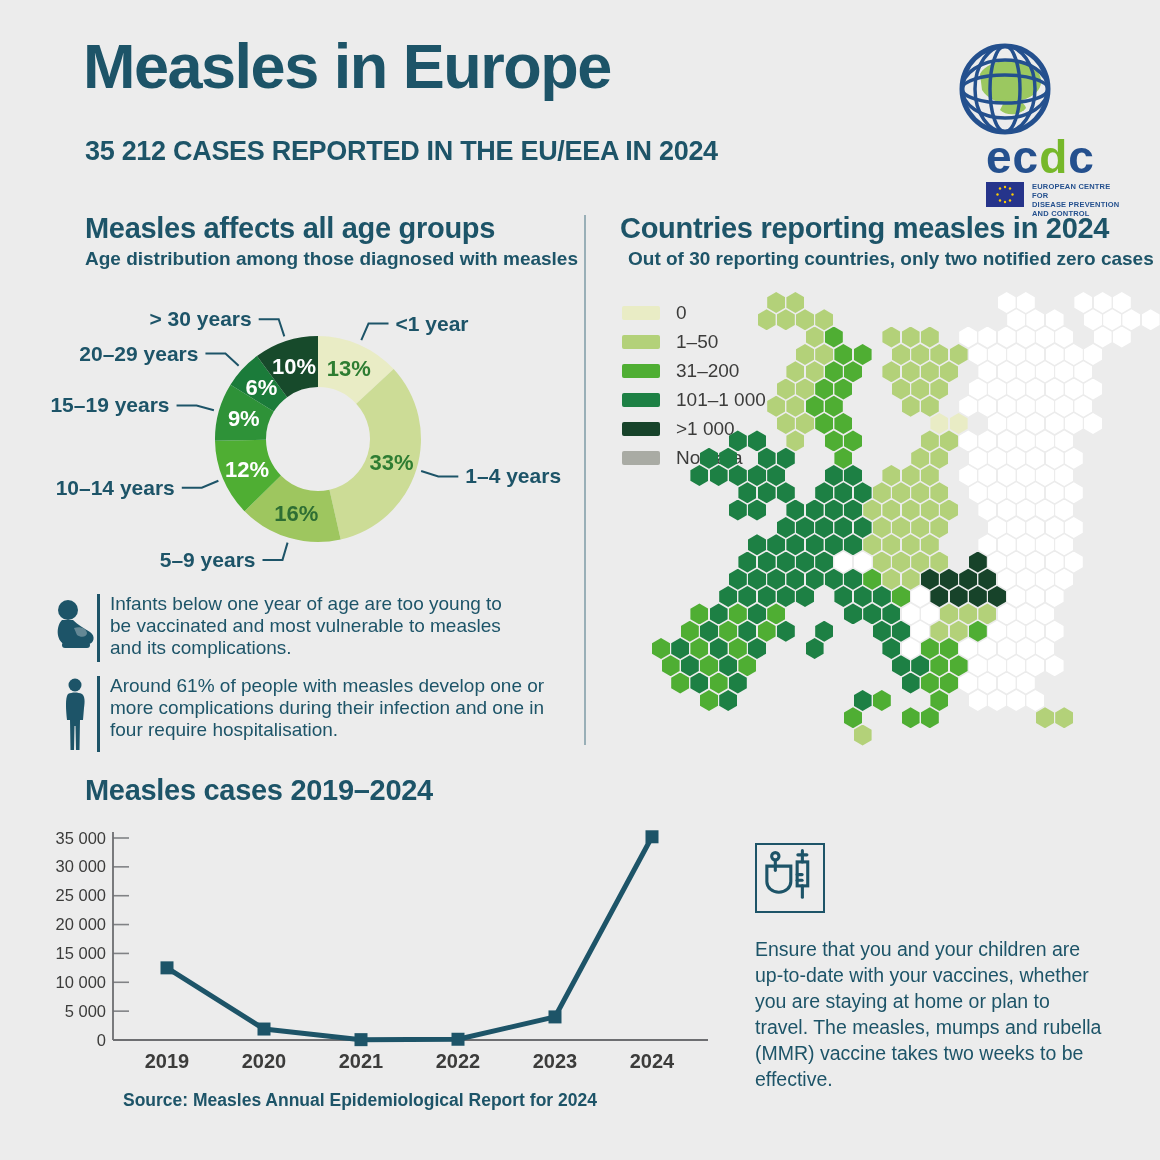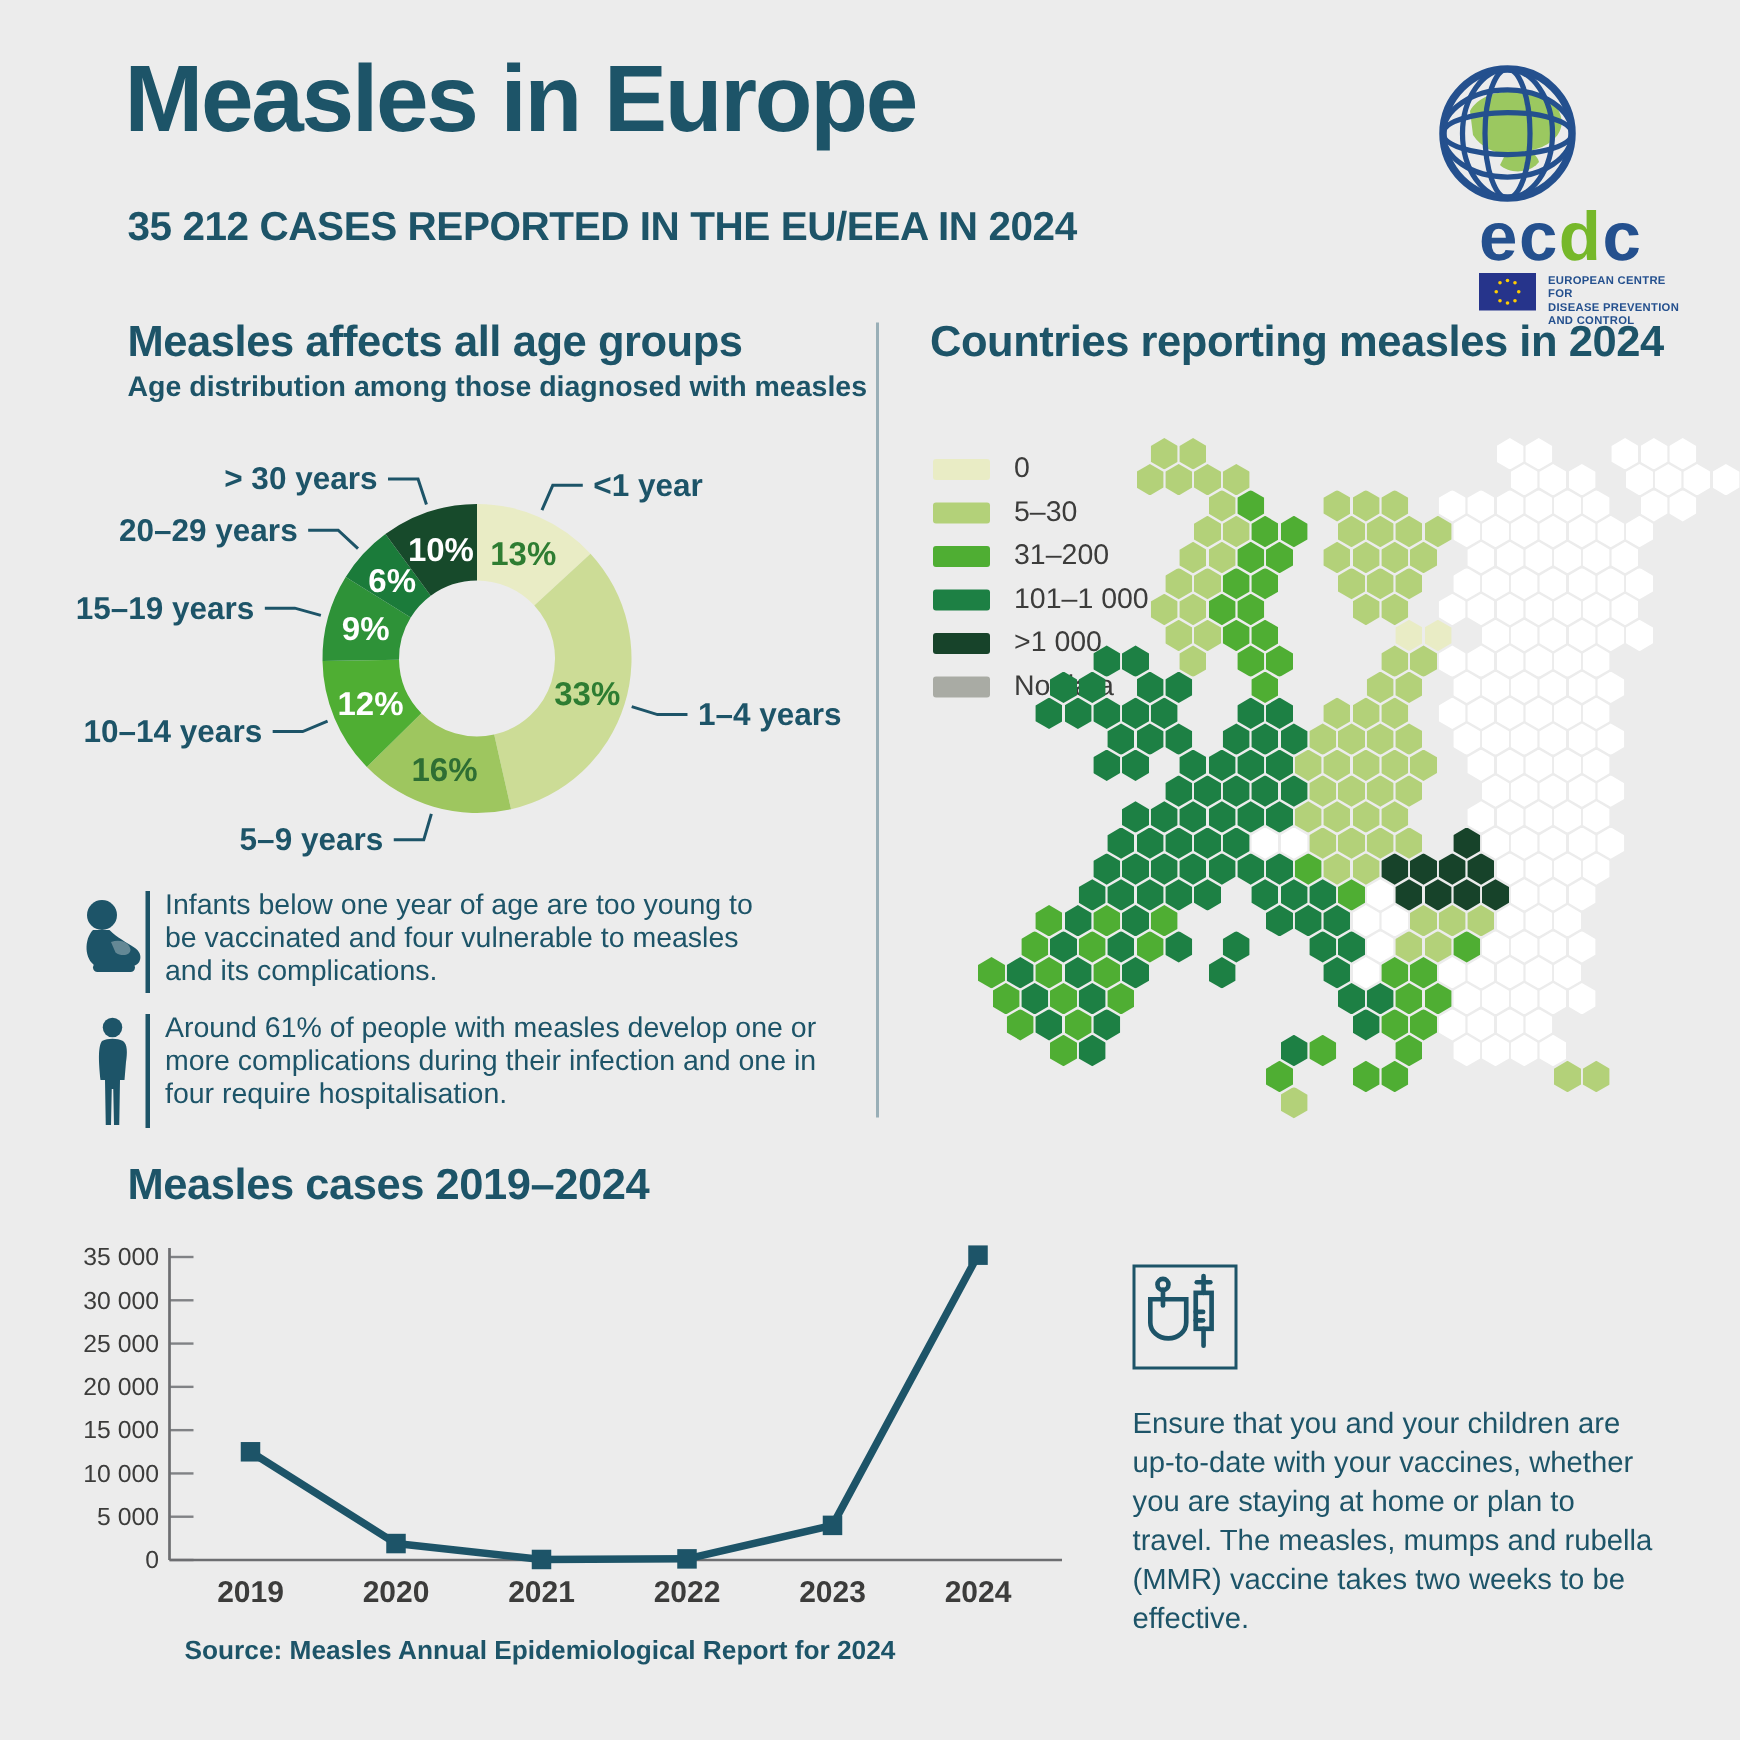--- a/index.html
+++ b/index.html
@@ -91,20 +91,21 @@
       </svg>
     </div>
     <div class="logo-caption">
       <div>EUROPEAN CENTRE FOR</div>
       <div>DISEASE PREVENTION</div>
       <div>AND CONTROL</div>
     </div>
   </div>
   <div id="age-sub" class="abs sec-sub">Age distribution among those diagnosed with measles</div>
   <div id="map-h" class="abs sec-h">Countries reporting measles in 2024</div>
+  <div id="map-sub" class="abs sec-sub">Out of 30 reporting countries, only two notified zero cases</div>
   <div id="divider" class="abs"></div>
 
   <svg id="donut" class="abs">
       <path d="M278 44 A103 103 0 0 1 353.6629459917259 77.11353060961538 L316.19876885019175 111.71751059902913 A52 52 0 0 0 278 95 Z" fill="#e9ecc5"></path>
       <text x="308.87165122630927" y="84.45964877773064" text-anchor="middle" class="pct" fill="#2e7d32">13%</text>
       <path d="M321.30049782391427 48.060286597336486 L328.51724746123335 31.570334363559226 L348.51724746123335 31.570334363559226" class="leader"></path>
       <text x="355.51724746123335" y="38.570334363559226" text-anchor="start" class="slice-label">&lt;1 year</text>
       <path d="M353.6629459917259 77.11353060961538 A103 103 0 0 1 300.6919848770137 247.46926804919693 L289.4561477049001 197.72234891804118 A52 52 0 0 0 316.19876885019175 111.71751059902913 Z" fill="#ccdc96"></path>
       <text x="351.5274725911937" y="177.8628689002772" text-anchor="middle" class="pct" fill="#2e7d32">33%</text>
       <path d="M381.12944207595996 179.06740053545371 L398.3176824219533 184.41196729136266 L418.3176824219533 184.41196729136266" class="leader"></path>
@@ -133,39 +134,39 @@
 
   <svg id="baby-icon" class="abs" width="42" height="62" viewBox="0 0 42 62">
     <g fill="#1d5468">
       <circle cx="14" cy="12" r="10"></circle>
       <path d="M8 22 C2 28 2 42 10 46 L34 46 C40 46 42 38 36 34 C30 30 24 27 19 22 Z"></path>
       <path d="M20 30 C26 28 32 30 33 35 C33 39 27 40 23 37 Z" fill="#ececec" opacity="0.35"></path>
       <rect x="8" y="44" width="28" height="6" rx="3"></rect>
     </g>
   </svg>
   <div id="callout1-bar" class="abs callout-bar"></div>
-  <div id="callout1-text" class="abs callout-text">Infants below one year of age are too young to be vaccinated and four vulnerable to measles and its complications.</div>
+  <div id="callout1-text" class="abs callout-text">Infants below one year of age are too young to be vaccinated and most vulnerable to measles and its complications.</div>
 
   <svg id="person-icon" class="abs" width="30" height="74" viewBox="0 0 30 74">
     <g fill="#1d5468">
       <circle cx="15" cy="7" r="6.5"></circle>
       <path d="M8 16 C12 14 18 14 22 16 C25 18 25 24 24 30 L23 42 L20 42 L19.5 72 L16 72 L15.5 48 L14.5 48 L14 72 L10.5 72 L10 42 L7 42 C6 32 5 20 8 16 Z"></path>
     </g>
   </svg>
   <div id="callout2-bar" class="abs callout-bar"></div>
   <div id="callout2-text" class="abs callout-text">Around 61% of people with measles develop one or more complications during their infection and one in four require hospitalisation.</div>
 
   <div id="map-legend" class="abs">
       <div class="lg-row">
         <div class="lg-swatch" style="background: rgb(233, 236, 197);"></div>
         <div class="lg-label">0</div>
       </div>
       <div class="lg-row">
         <div class="lg-swatch" style="background: rgb(179, 209, 121);"></div>
-        <div class="lg-label">5–30</div>
+        <div class="lg-label">1–50</div>
       </div>
       <div class="lg-row">
         <div class="lg-swatch" style="background: rgb(79, 174, 51);"></div>
         <div class="lg-label">31–200</div>
       </div>
       <div class="lg-row">
         <div class="lg-swatch" style="background: rgb(29, 128, 68);"></div>
         <div class="lg-label">101–1 000</div>
       </div>
       <div class="lg-row">

